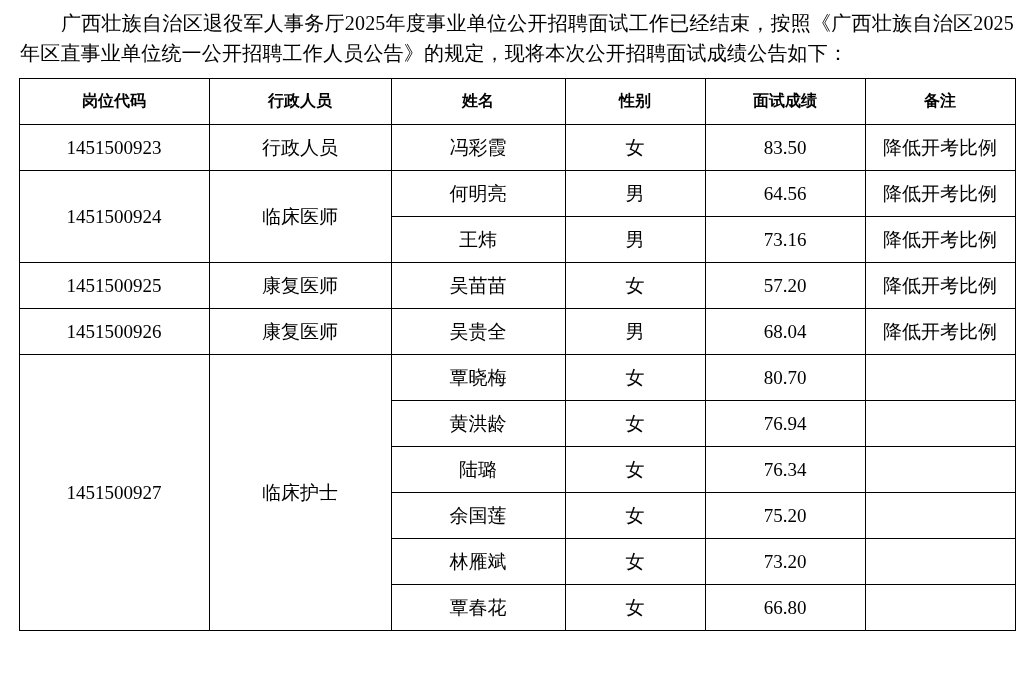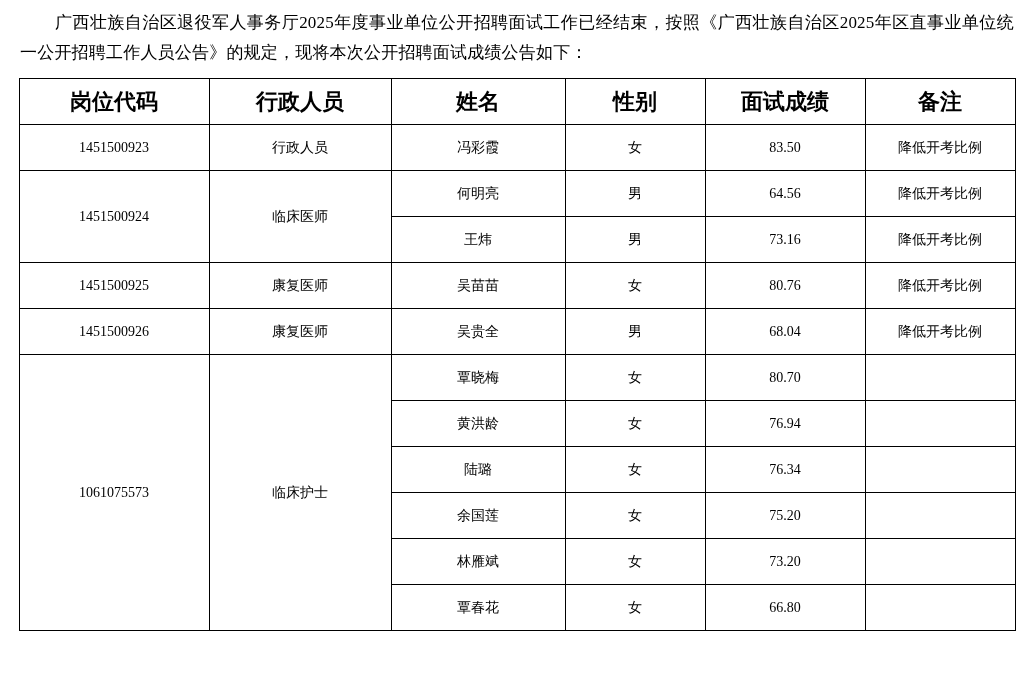--- a/index.html
+++ b/index.html
@@ -15,49 +15,49 @@
     overflow: hidden;
   }
   .page {
     width: 1034px;
     height: 680px;
     position: relative;
     box-sizing: border-box;
     padding: 0 18px;
   }
   .intro {
-    font-size: 17px;
+    font-size: 20px;
     line-height: 30px;
     text-align: justify;
     text-justify: inter-ideograph;
     margin: 8px 0 10px 0;
     padding: 0 2px;
     letter-spacing: 0.2px;
   }
   .intro .indent { display: inline-block; width: 2.05em; }
 
   table.score-table {
     border-collapse: collapse;
     width: 996px;
     margin: 0 auto;
     table-layout: fixed;
   }
   table.score-table th,
   table.score-table td {
     border: 1px solid #000000;
     text-align: center;
     vertical-align: middle;
-    font-size: 14px;
+    font-size: 19px;
     height: 45px;
     padding: 0 4px;
     font-weight: normal;
   }
   table.score-table th {
     font-weight: bold;
-    font-size: 22px;
+    font-size: 16px;
   }
   .col-code   { width: 190px; }
   .col-name   { width: 182px; }
   .col-person { width: 174px; }
   .col-gender { width: 140px; }
   .col-score  { width: 160px; }
   .col-note   { width: 150px; }
 
   .num { font-family: "Liberation Serif", serif; }
 </style>
@@ -111,35 +111,35 @@
         <td>男</td>
         <td class="num">73.16</td>
         <td>降低开考比例</td>
       </tr>
 
       <tr>
         <td class="num" rowspan="1">1451500925</td>
         <td rowspan="1">康复医师</td>
         <td>吴苗苗</td>
         <td>女</td>
-        <td class="num">80.76</td>
+        <td class="num">57.20</td>
         <td>降低开考比例</td>
       </tr>
 
       <tr>
         <td class="num" rowspan="1">1451500926</td>
         <td rowspan="1">康复医师</td>
         <td>吴贵全</td>
         <td>男</td>
         <td class="num">68.04</td>
         <td>降低开考比例</td>
       </tr>
 
       <tr>
-        <td class="num" rowspan="6">1061075573</td>
+        <td class="num" rowspan="6">1451500927</td>
         <td rowspan="6">临床护士</td>
         <td>覃晓梅</td>
         <td>女</td>
         <td class="num">80.70</td>
         <td></td>
       </tr>
       <tr>
         <td>黄洪龄</td>
         <td>女</td>
         <td class="num">76.94</td>

